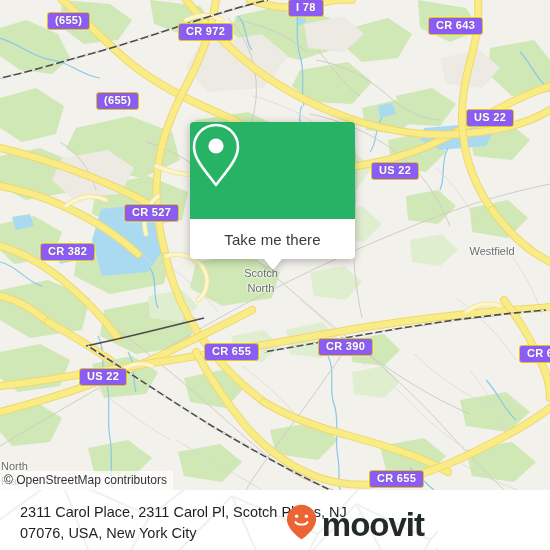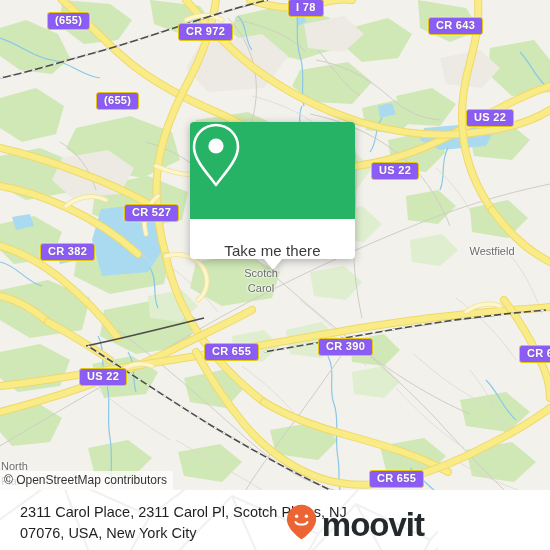--- a/index.html
+++ b/index.html
@@ -57,21 +57,21 @@
   #popup-head{
     background:#27b365;
     height:97px;
     border-radius:4px 4px 0 0;
     display:flex;align-items:center;justify-content:center;
   }
   #popup-foot{
     background:#fff;
     height:40px;
     border-radius:0 0 4px 4px;
-    display:flex;align-items:flex-end;justify-content:center;
+    display:flex;align-items:center;justify-content:center;
     position:relative;
   }
   #popup-foot .label{
     font-size:15px;color:#3a3a3a;letter-spacing:.1px;
   }
   #popup-tail{
     position:absolute;left:50%;top:100%;
     margin-left:-9px;
     width:0;height:0;
     border-left:9px solid transparent;
@@ -324,21 +324,21 @@
     <div class="shield" style="left:124px;top:177px;margin-top:27px;">CR 527</div>
     <div class="shield" style="left:371px;top:162px;">US 22</div>
     <div class="shield" style="left:40px;top:243px;">CR 382</div>
     <div class="shield" style="left:204px;top:343px;">CR 655</div>
     <div class="shield" style="left:318px;top:338px;">CR 390</div>
     <div class="shield" style="left:519px;top:345px;">CR 61</div>
     <div class="shield" style="left:79px;top:368px;">US 22</div>
     <div class="shield" style="left:369px;top:470px;">CR 655</div>
 
     <div class="place" style="left:206px;top:266px;width:110px;">Scotch
-Carol</div>
+North</div>
     <div class="place" style="left:442px;top:244px;width:100px;">Westfield</div>
     <div class="place" style="left:-11px;top:459px;width:70px;text-align:left;padding-left:12px;">North
 Plai</div>
 
     <div id="popup">
       <div id="popup-head">
         <span>
           <svg width="52" height="66" viewBox="0 0 52 66" aria-hidden="true">
             <path d="M26 3 C13.8 3 4 12.8 4 25 C4 38 18 52 26 63 C34 52 48 38 48 25 C48 12.8 38.2 3 26 3 Z" fill="none" stroke="#ffffff" stroke-width="2.6" stroke-linejoin="round"></path>
             <circle cx="26" cy="24" r="7.6" fill="#ffffff"></circle>

